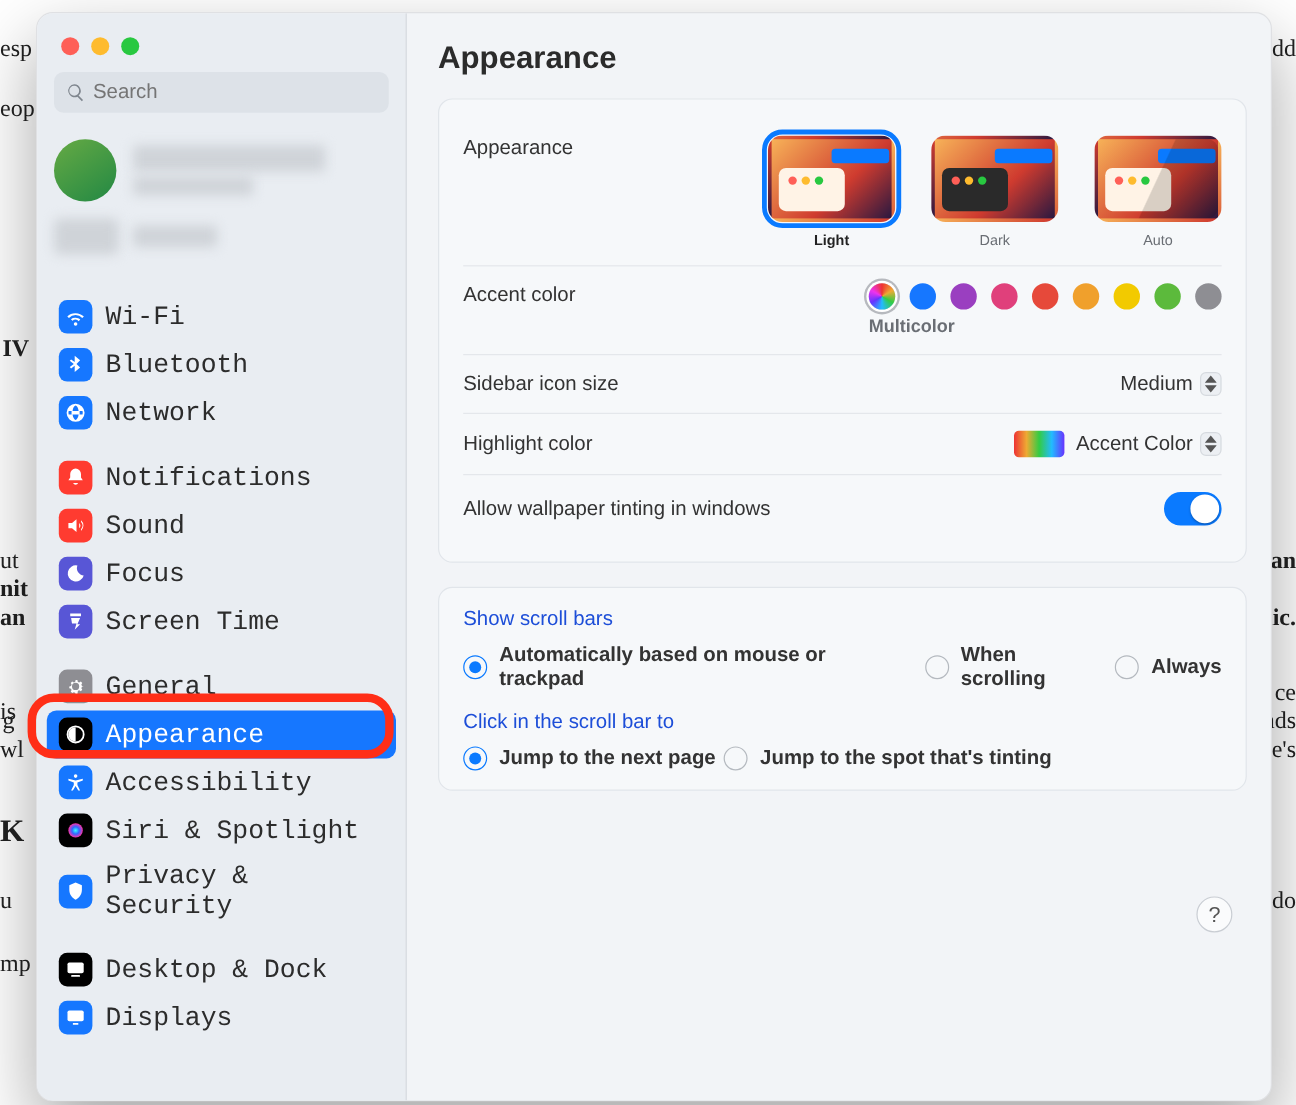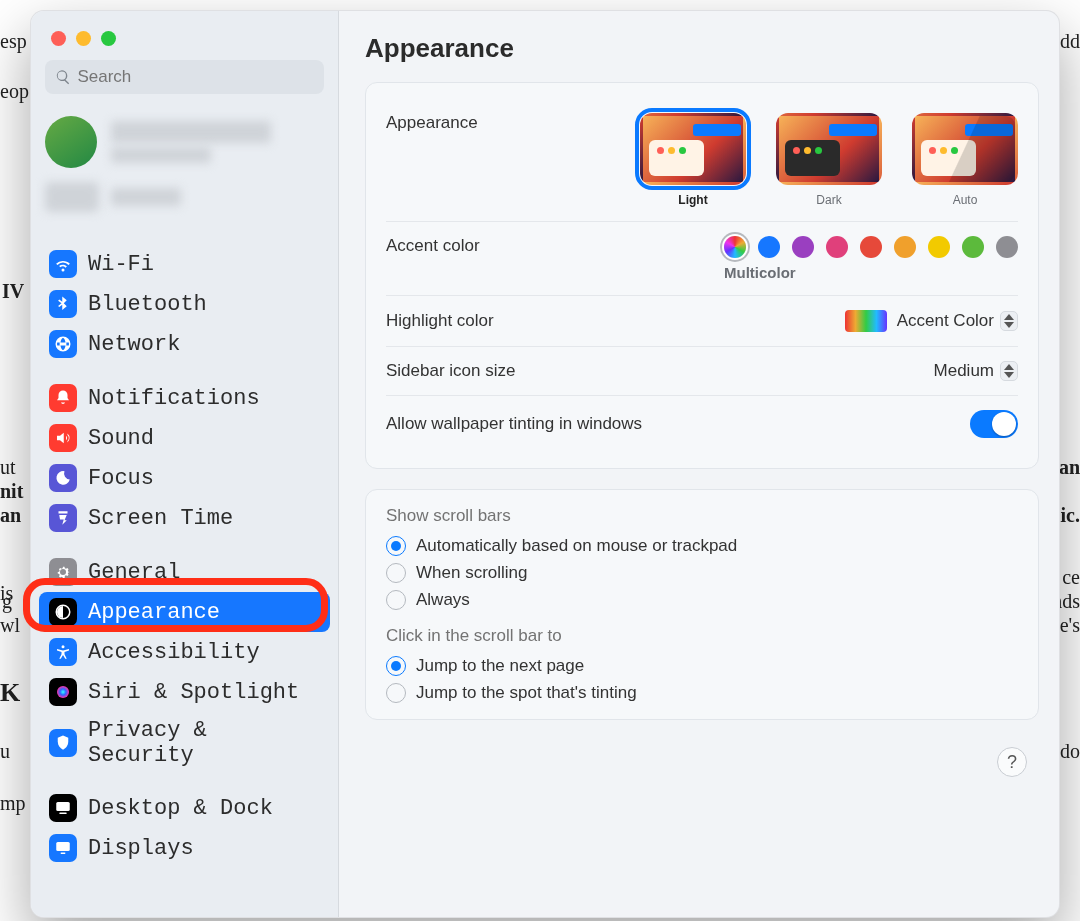--- a/index.html
+++ b/index.html
@@ -122,22 +122,22 @@
   .acc-right{display:flex;flex-direction:column;align-items:flex-start;margin-left:auto;}
 
   .hl-swatch{width:42px;height:22px;border-radius:4px;background:linear-gradient(90deg,#e33,#ea3,#3c4,#2bf,#63f);margin-right:10px;}
   .select{ display:flex; align-items:center; gap:6px; font-size:17px;}
   .select .chev{ width:18px;height:20px;border-radius:5px;background:#eceff3;border:1px solid #d6dadf;display:flex;flex-direction:column;align-items:center;justify-content:center;gap:0;}
   .select .chev svg{width:10px;height:8px;fill:#555;}
 
   .toggle{ width:48px;height:28px;border-radius:20px;background:#0a7aff;position:relative;margin-left:auto;}
   .toggle::after{content:"";position:absolute;width:24px;height:24px;border-radius:50%;background:#fff;top:2px;right:2px;box-shadow:0 1px 2px rgba(0,0,0,.3);}
 
-  .section-title{font-size:17px;color:#737373;margin-bottom:10px;}
-  .opts{display:flex;flex-direction:column;gap:7px;margin-bottom:16px;}
+  .section-title{font-size:17px;color:#1d4ed8;margin-bottom:10px;}
+  .opts{display:flex;flex-direction:row;gap:7px;margin-bottom:16px;font-weight:bold;}
   .radio{display:flex;align-items:center;gap:10px;font-size:17px;}
   .r{width:20px;height:20px;border-radius:50%;border:1.5px solid #b4b9bf;display:flex;align-items:center;justify-content:center;}
   .r.on{border-color:#0a7aff;}
   .r.on::after{content:"";width:10px;height:10px;border-radius:50%;background:#0a7aff;}
 
   .help{
     position:absolute; right:32px; bottom:140px;
     width:30px;height:30px;border-radius:50%;
     border:1px solid #c9cdd3; background:#fafbfc;
     display:flex;align-items:center;justify-content:center;
@@ -484,41 +484,41 @@
               <div class="sw" style="background: rgb(240, 160, 44);"></div>
               <div class="sw" style="background: rgb(242, 202, 0);"></div>
               <div class="sw" style="background: rgb(92, 186, 60);"></div>
               <div class="sw" style="background: rgb(142, 142, 147);"></div>
             </div>
           <div class="sw-label">Multicolor</div>
         </div>
       </div>
 
       <div class="row">
+        <div class="rlabel">Sidebar icon size</div>
+        <div class="spacer"></div>
+        <div class="select">
+          <span>Medium</span>
+          <span class="chev">
+            <svg viewBox="0 0 10 6">
+                <path d="M5 0l5 6H0z"></path>
+              </svg>
+            <svg viewBox="0 0 10 6">
+                <path d="M5 6L0 0h10z"></path>
+              </svg>
+          </span>
+        </div>
+      </div>
+
+      <div class="row">
         <div class="rlabel">Highlight color</div>
         <div class="spacer"></div>
         <div class="hl-swatch"></div>
         <div class="select">
           <span>Accent Color</span>
-          <span class="chev">
-            <svg viewBox="0 0 10 6">
-                <path d="M5 0l5 6H0z"></path>
-              </svg>
-            <svg viewBox="0 0 10 6">
-                <path d="M5 6L0 0h10z"></path>
-              </svg>
-          </span>
-        </div>
-      </div>
-
-      <div class="row">
-        <div class="rlabel">Sidebar icon size</div>
-        <div class="spacer"></div>
-        <div class="select">
-          <span>Medium</span>
           <span class="chev">
             <svg viewBox="0 0 10 6">
                 <path d="M5 0l5 6H0z"></path>
               </svg>
             <svg viewBox="0 0 10 6">
                 <path d="M5 6L0 0h10z"></path>
               </svg>
           </span>
         </div>
       </div>

